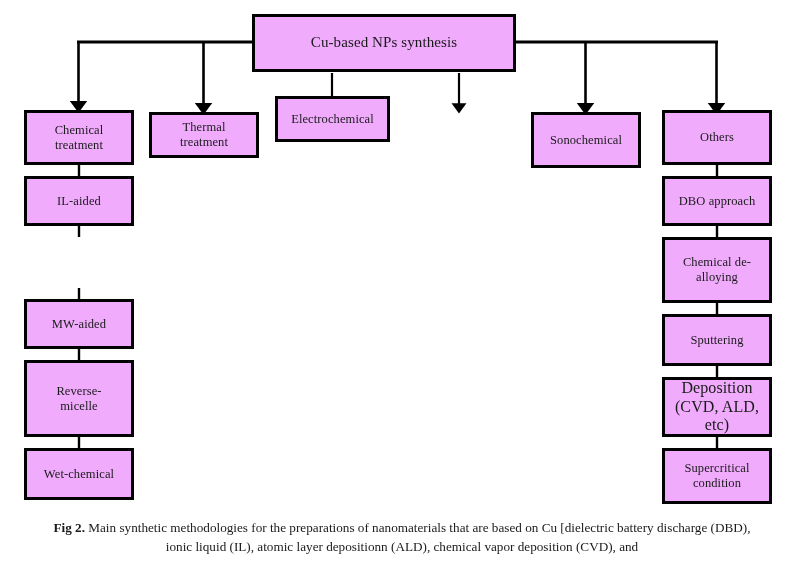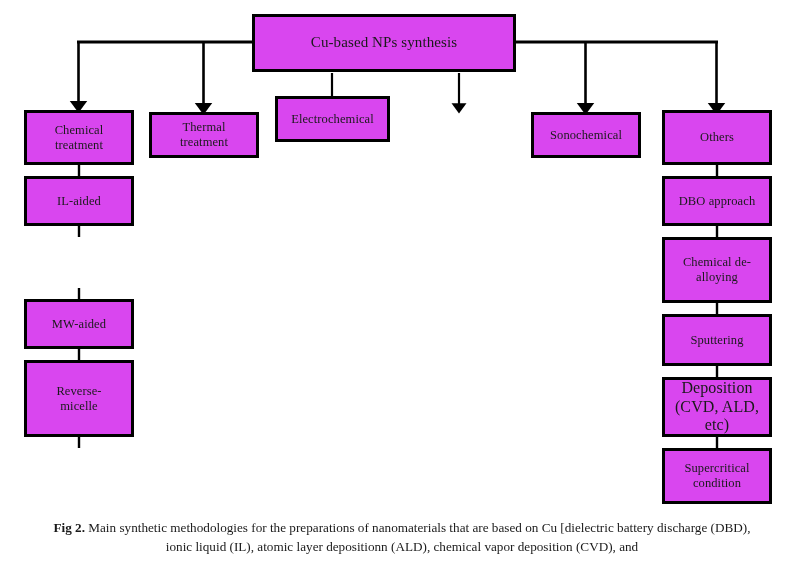--- a/index.html
+++ b/index.html
@@ -23,21 +23,21 @@
     position: absolute;
     left: 0;
     top: 0;
     width: 801px;
     height: 561px;
     pointer-events: none;
   }
   .node {
     position: absolute;
     box-sizing: border-box;
-    background: #d946ef;
+    background: #f0abfc;
     border: 3px solid #000000;
     display: flex;
     align-items: center;
     justify-content: center;
     text-align: center;
     line-height: 1.18;
     letter-spacing: 0.1px;
   }
   .node-label {
     display: block;
@@ -118,21 +118,21 @@
   <div class="node level2" style="left:149px; top:112px; width:110px; height:46px;">
     <span class="node-label">Thermal
 treatment</span>
   </div>
 
   <div class="node level2" style="left:275px; top:96px; width:115px; height:46px;">
     <span class="node-label">Electrochemical</span>
   </div>
 
 
-  <div class="node level2" style="left:531px; top:112px; width:110px; height:46px;font-family:Liberation Serif, serif;">
+  <div class="node level2" style="left:531px; top:112px; width:110px; height:56px;font-family:Liberation Serif, serif;">
     <span class="node-label">Sonochemical</span>
   </div>
 
   <div class="node level2" style="left:662px; top:110px; width:110px; height:55px;">
     <span class="node-label">Others</span>
   </div>
 
   <div class="node level3" style="left:24px; top:176px; width:110px; height:50px;">
     <span class="node-label">IL-aided</span>
   </div>
@@ -140,20 +140,23 @@
 
   <div class="node level3" style="left:24px; top:299px; width:110px; height:50px;">
     <span class="node-label">MW-aided</span>
   </div>
 
   <div class="node level3" style="left:24px; top:360px; width:110px; height:77px;">
     <span class="node-label">Reverse-
 micelle</span>
   </div>
 
+  <div class="node level3" style="left:24px; top:448px; width:110px; height:52px;">
+    <span class="node-label">Wet-chemical</span>
+  </div>
 
   <div class="node level3" style="left:662px; top:176px; width:110px; height:50px;">
     <span class="node-label">DBO approach</span>
   </div>
 
   <div class="node level3" style="left:662px; top:237px; width:110px; height:66px;">
     <span class="node-label">Chemical de-
 alloying</span>
   </div>
 

